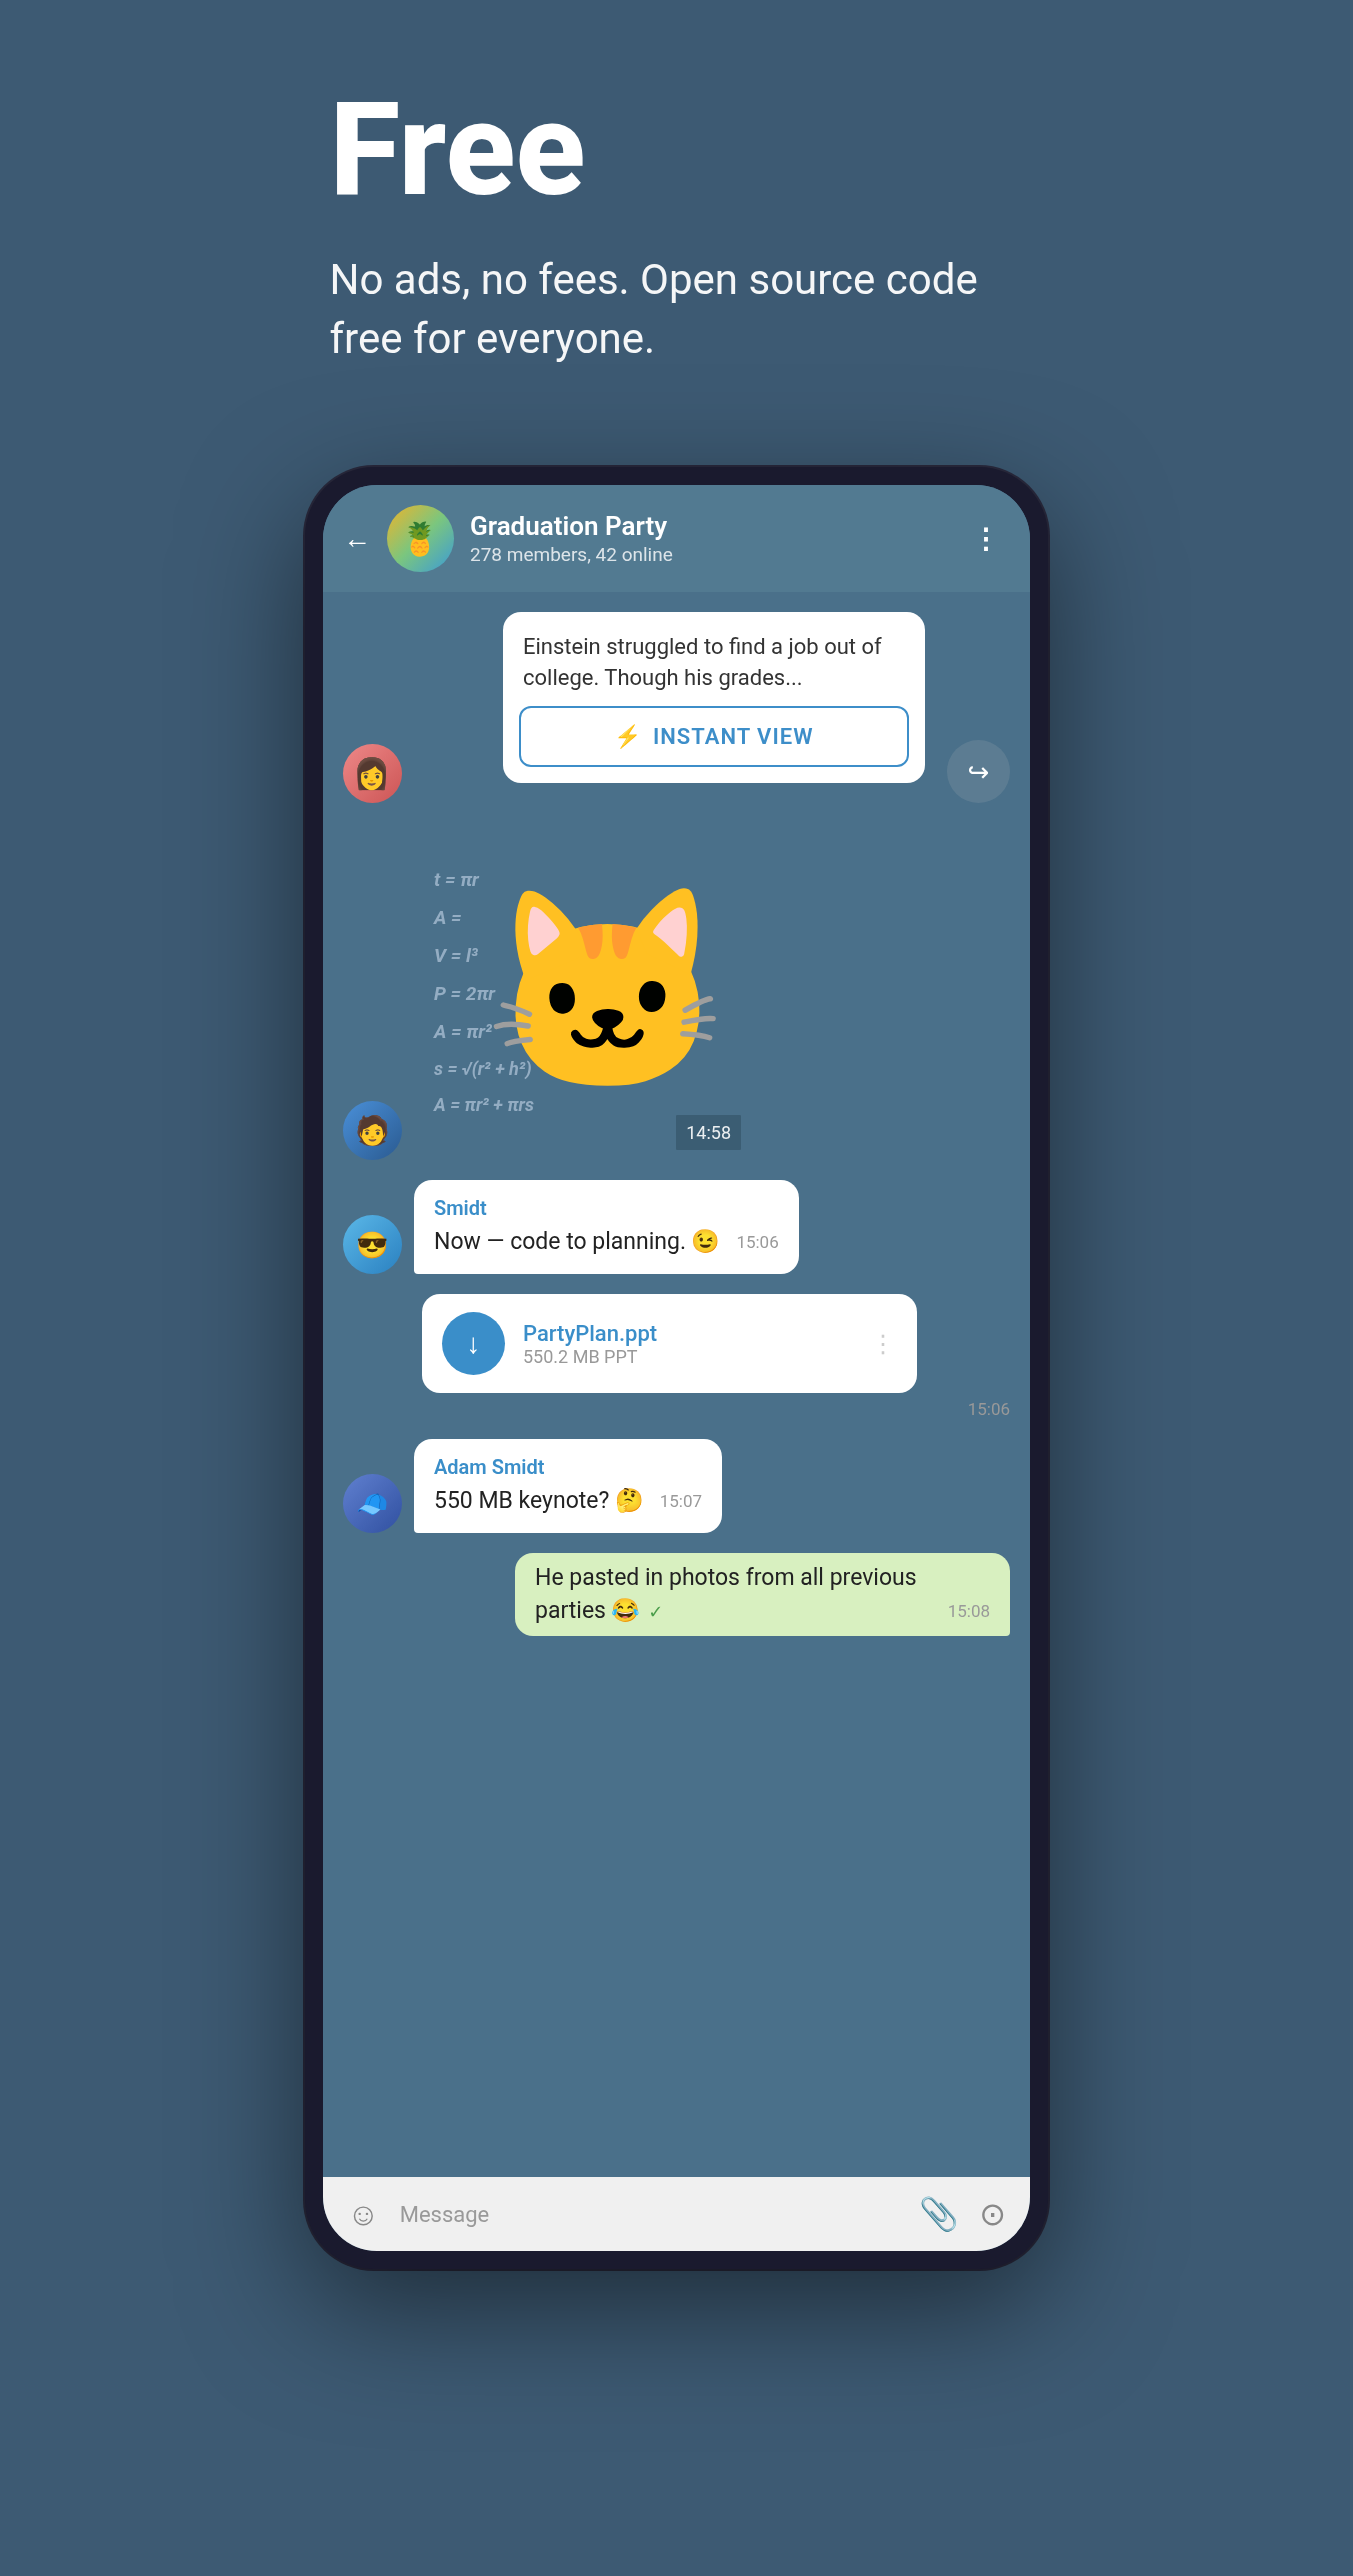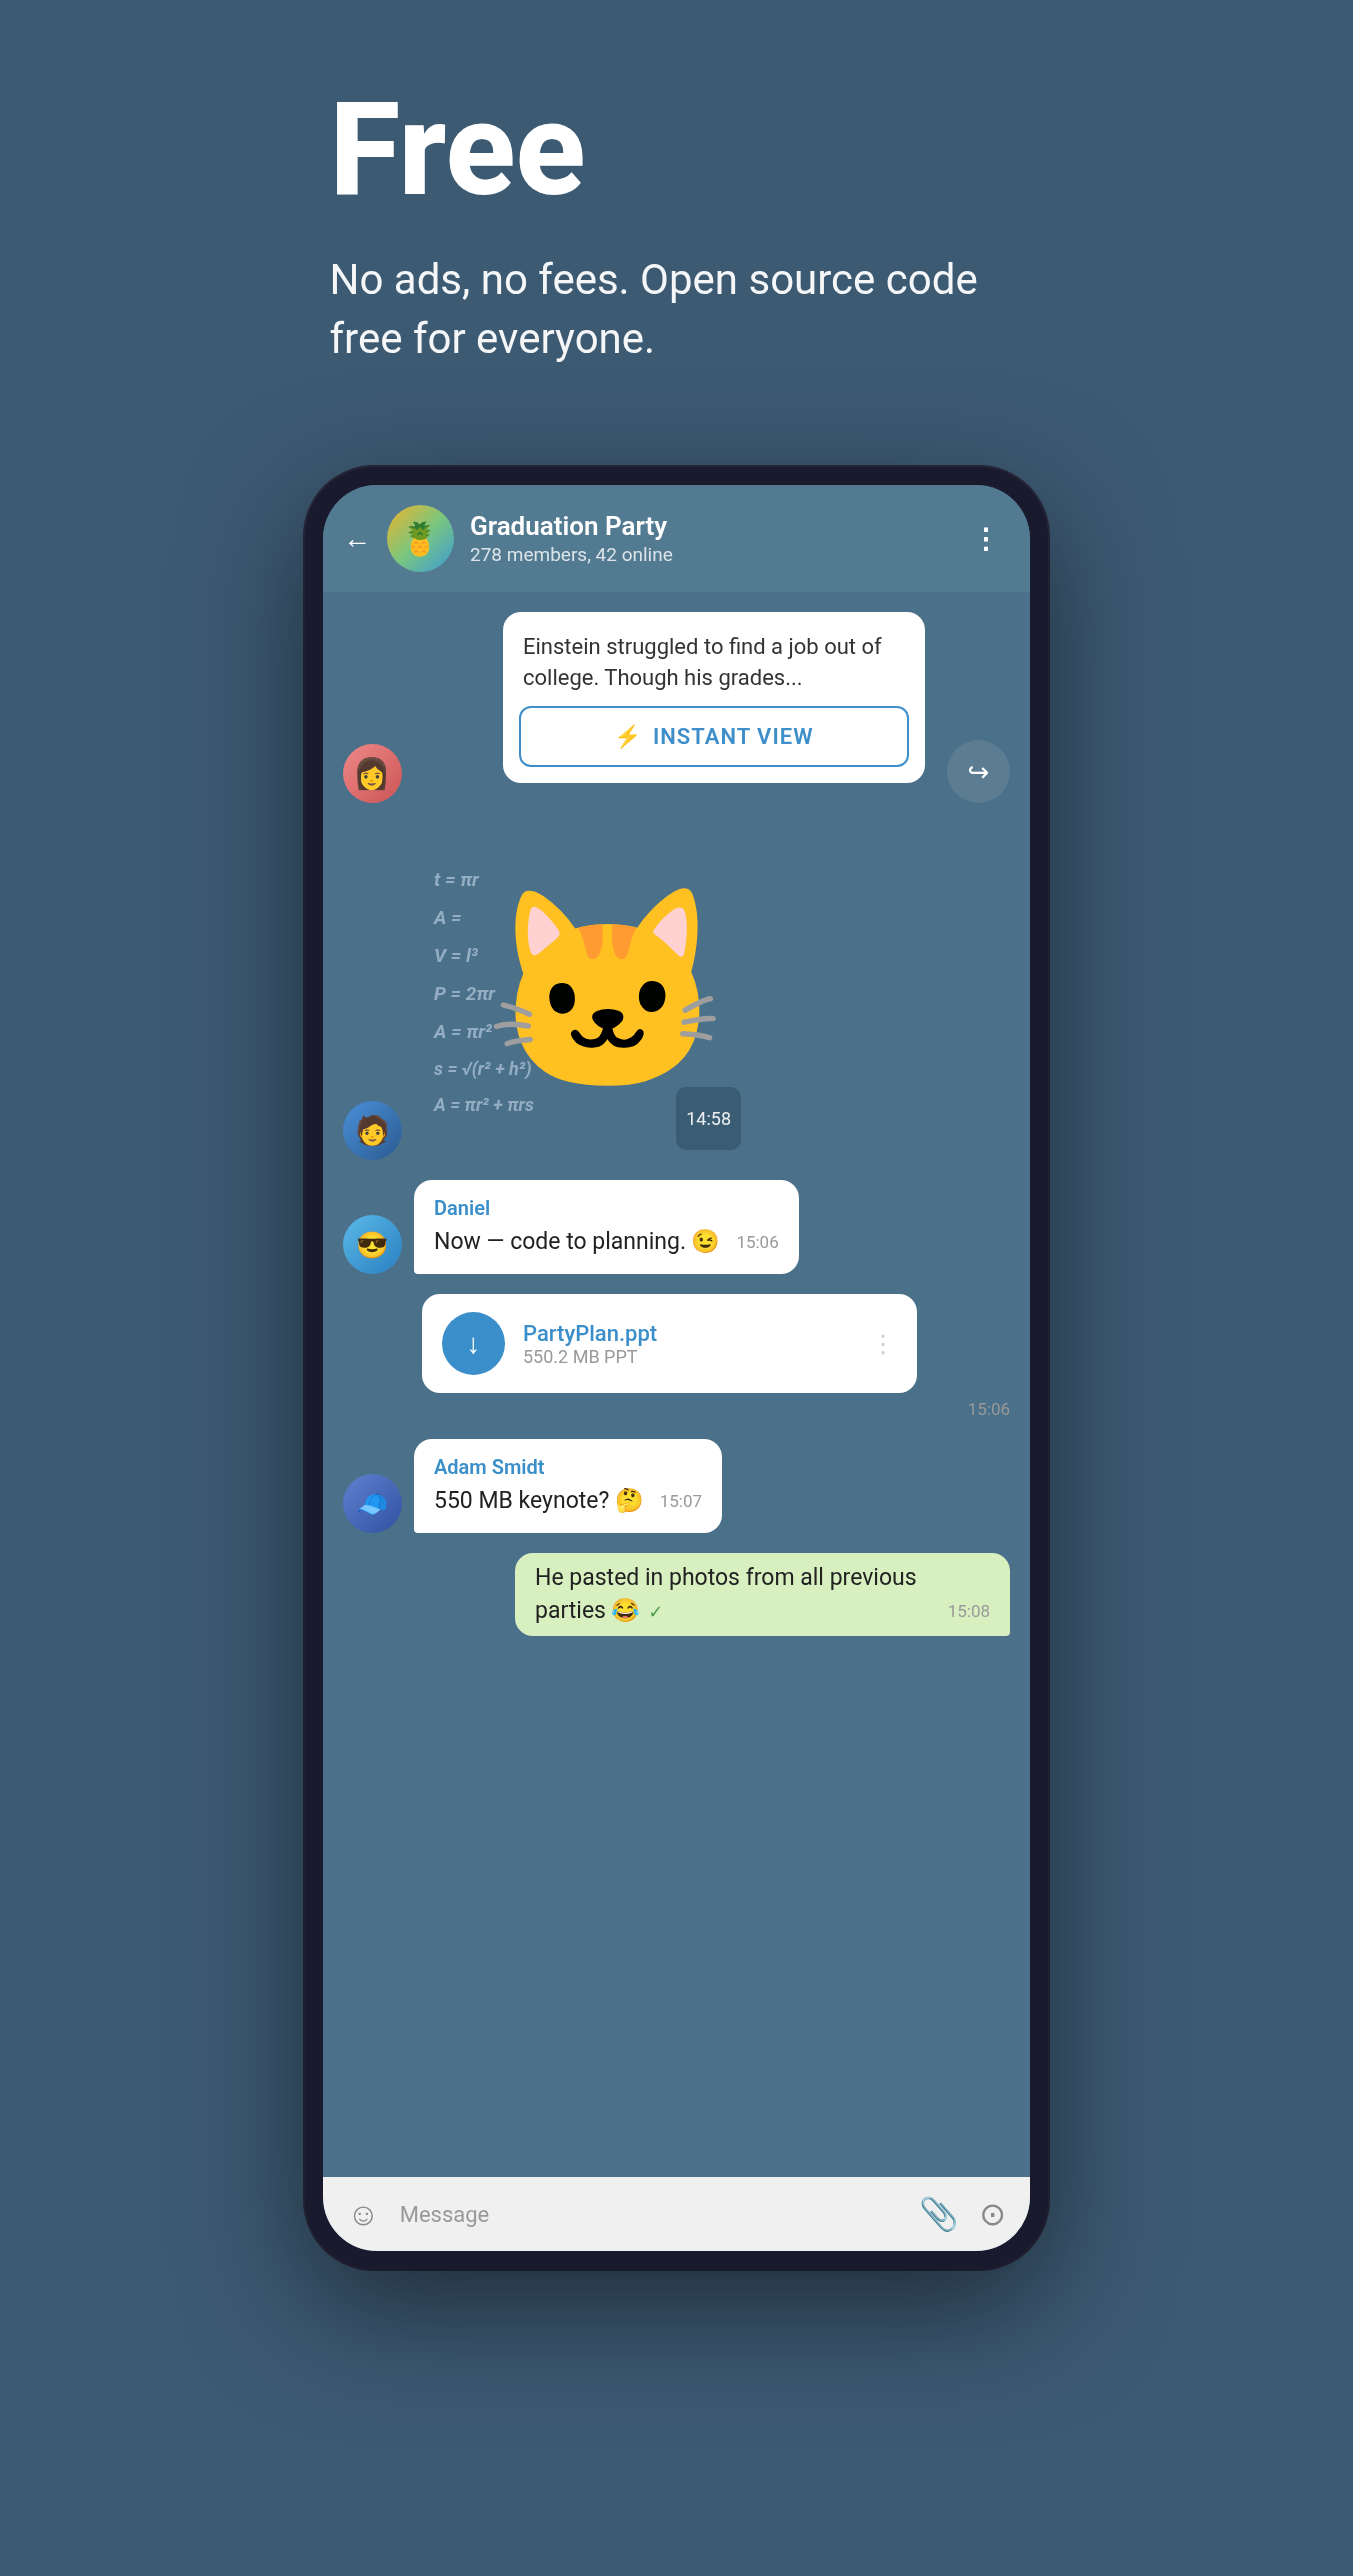--- a/index.html
+++ b/index.html
@@ -385,22 +385,22 @@
       transform: translate(-40%, -50%);
       font-size: 198px;
       z-index: 2;
     }
 
     
     .sticker-time-badge {
       background: rgba(50,80,100,0.6);
       color: rgba(255,255,255,0.9);
       font-size: 18px;
-      padding: 21px 10px;
-      border-radius: 10px;
+      padding: 7px 10px;
+      border-radius: 1px;
       position: absolute;
       bottom: 10px;
       right: 10px;
       z-index: 3;
     }
   </style>
 </head>
 <body>
 
 <div class="hero-section">
@@ -457,21 +457,21 @@
               <div class="formula-line" style="font-size:18px;">A = πr² + πrs</div>
             </div>
             <div class="cat-img">🐱</div>
             <div class="sticker-time-badge">14:58</div>
           </div>
         </div>
 
         <div class="msg-row">
           <div style="width:59px;height:59px;border-radius:50%;background:linear-gradient(135deg,#5bb8e8,#2a80c0);display:flex;align-items:center;justify-content:center;flex-shrink:0;align-self:flex-end;font-size:26px;">😎</div>
           <div class="msg-bubble">
-            <div class="msg-sender" style="color: #3a8ec9;">Daniel</div>
+            <div class="msg-sender" style="color: #3a8ec9;">Smidt</div>
             <span class="msg-text">Now — code to planning. 😉</span>
             <span class="msg-time">15:06</span>
           </div>
         </div>
 
         <div style="margin-left:79px; margin-bottom:20px;">
           <div class="file-bubble">
             <div class="download-circle">
               <span style="font-size:28px; font-weight:bold;">↓</span>
             </div>

